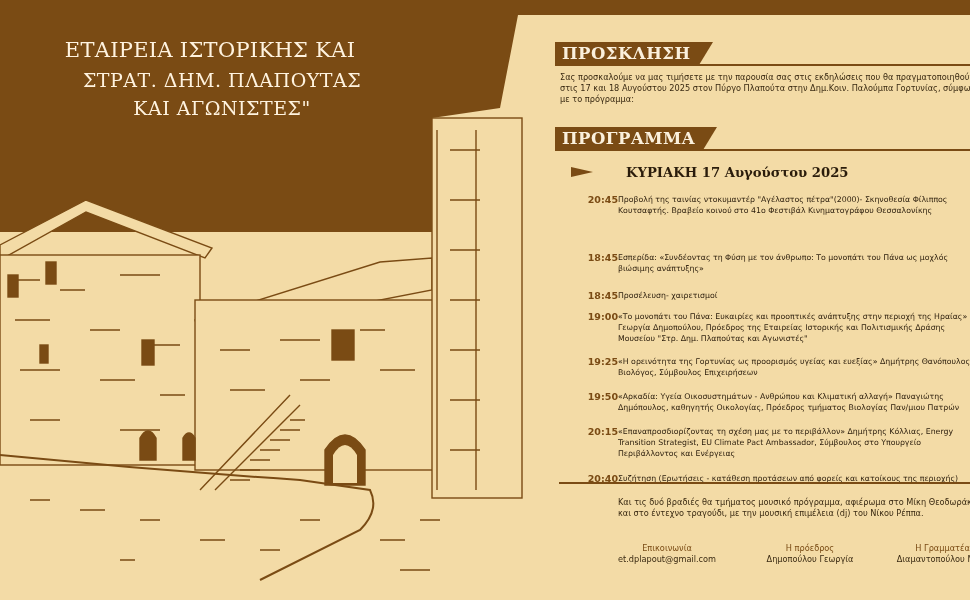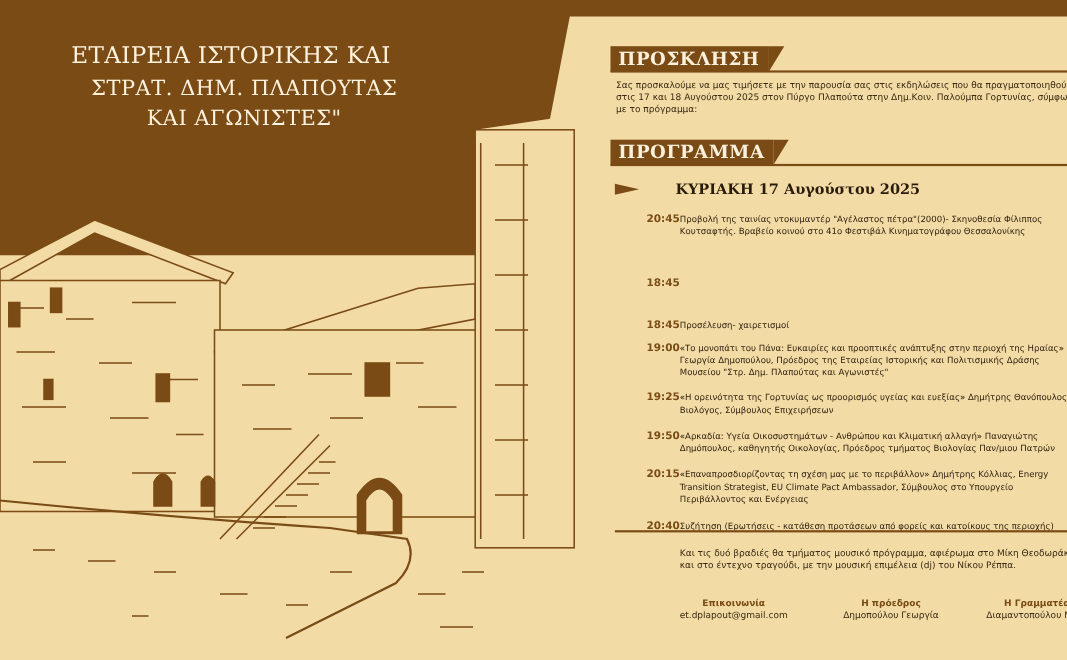--- a/index.html
+++ b/index.html
@@ -8,30 +8,30 @@
   .left-title { position:absolute; left:0; top:40px; width:420px; text-align:center; color:#fff3df; font-family:"DejaVu Serif", serif; }
   .left-title .org { font-size:21px; line-height:20px; letter-spacing:0.3px; }
   .left-title .name { font-size:19px; line-height:28px; font-weight:normal; margin-top:6px; letter-spacing:0.5px; white-space:nowrap;margin-left:24px; }
   .illustration { position:absolute; left:0; top:0; width:560px; height:600px; }
   .right { position:absolute; left:555px; top:0; width:420px; height:600px; color:#3a2a12; }
   .banner { position:absolute; left:0; height:23px; display:flex; align-items:center;justify-content:flex-end; }
   .banner .tag { background:#7a4b14; color:#fbf0dc; font-family:"DejaVu Serif", serif; font-weight:bold; font-size:16.5px; padding:0 8px 0 7px; height:23px; line-height:23px; position:relative; letter-spacing:0.5px; }
   .banner .tag:after { content:""; position:absolute; right:-14px; top:0; border-left:14px solid #7a4b14; border-bottom:23px solid transparent; }
   .banner .rule { position:absolute; left:0; top:22px; width:420px; height:1.5px; background:#7a4b14; }
   .intro { position:absolute; left:5px; top:72px; width:420px; font-size:8.2px; line-height:11px; white-space:nowrap; }
-  .day { position:absolute; left:4px; height:20px; display:flex; align-items:center; }
+  .day { position:absolute; left:16px; height:20px; display:flex; align-items:center; }
   .day .arrow { width:0; height:0; border-left:22px solid #7a4b14; border-top:5px solid transparent; border-bottom:5px solid transparent; margin-right:33px; }
   .day .lbl { font-family:"DejaVu Serif", serif; font-weight:bold; font-size:13.2px; color:#2a1c0b; white-space:nowrap; }
   .item { position:absolute; left:5px; width:420px; display:flex; }
   .item .time { width:58px; font-weight:bold; font-size:9.5px; color:#7a4b14; line-height:11px;text-align:right; }
   .item .txt { font-size:7.8px; line-height:11px; white-space:pre; color:#2a1c0b; }
   .divider { position:absolute; left:4px; top:482px; width:420px; height:1.5px; background:#7a4b14; }
   .closing { position:absolute; left:63px; top:497px; font-size:8.2px; line-height:11px; white-space:pre; }
   .sig { position:absolute; top:543px; text-align:center; font-size:8.2px; line-height:11px; }
-  .sig .role { color:#7a4b14; font-weight:bold; }
+  .sig .role { color:#7a4b14; font-weight:normal; }
 </style>
 </head>
 <body>
 
 <svg class="brown-bg" viewBox="0 0 970 600" xmlns="http://www.w3.org/2000/svg">
   <polygon points="0,0 970,0 970,15 518,15 500,108 432,118 432,232 0,232" fill="#7a4b14"></polygon>
 </svg>
 
 <svg class="illustration" viewBox="0 0 560 600" xmlns="http://www.w3.org/2000/svg">
   <g fill="none" stroke="#7a4b14" stroke-width="1.4">
@@ -92,20 +92,22 @@
     <span class="lbl">ΚΥΡΙΑΚΗ 17 Αυγούστου 2025</span>
   </div>
   <div class="item" style="top:194px">
     <span class="time">20:45</span>
     <span class="txt">Προβολή της ταινίας ντοκυμαντέρ "Αγέλαστος πέτρα"(2000)- Σκηνοθεσία Φίλιππος
 Κουτσαφτής. Βραβείο κοινού στο 41ο Φεστιβάλ Κινηματογράφου Θεσσαλονίκης</span>
   </div>
 
   <div class="item" style="top:252px">
     <span class="time">18:45</span>
+    <span class="txt">Εσπερίδα: «Συνδέοντας τη Φύση με τον άνθρωπο: Το μονοπάτι του Πάνα ως μοχλός
+βιώσιμης ανάπτυξης»</span>
   </div>
   <div class="item" style="top:290px">
     <span class="time">18:45</span>
     <span class="txt">Προσέλευση- χαιρετισμοί</span>
   </div>
   <div class="item" style="top:311px">
     <span class="time">19:00</span>
     <span class="txt">«Το μονοπάτι του Πάνα: Ευκαιρίες και προοπτικές ανάπτυξης στην περιοχή της Ηραίας»
 Γεωργία Δημοπούλου, Πρόεδρος της Εταιρείας Ιστορικής και Πολιτισμικής Δράσης
 Μουσείου "Στρ. Δημ. Πλαπούτας και Αγωνιστές"</span>

